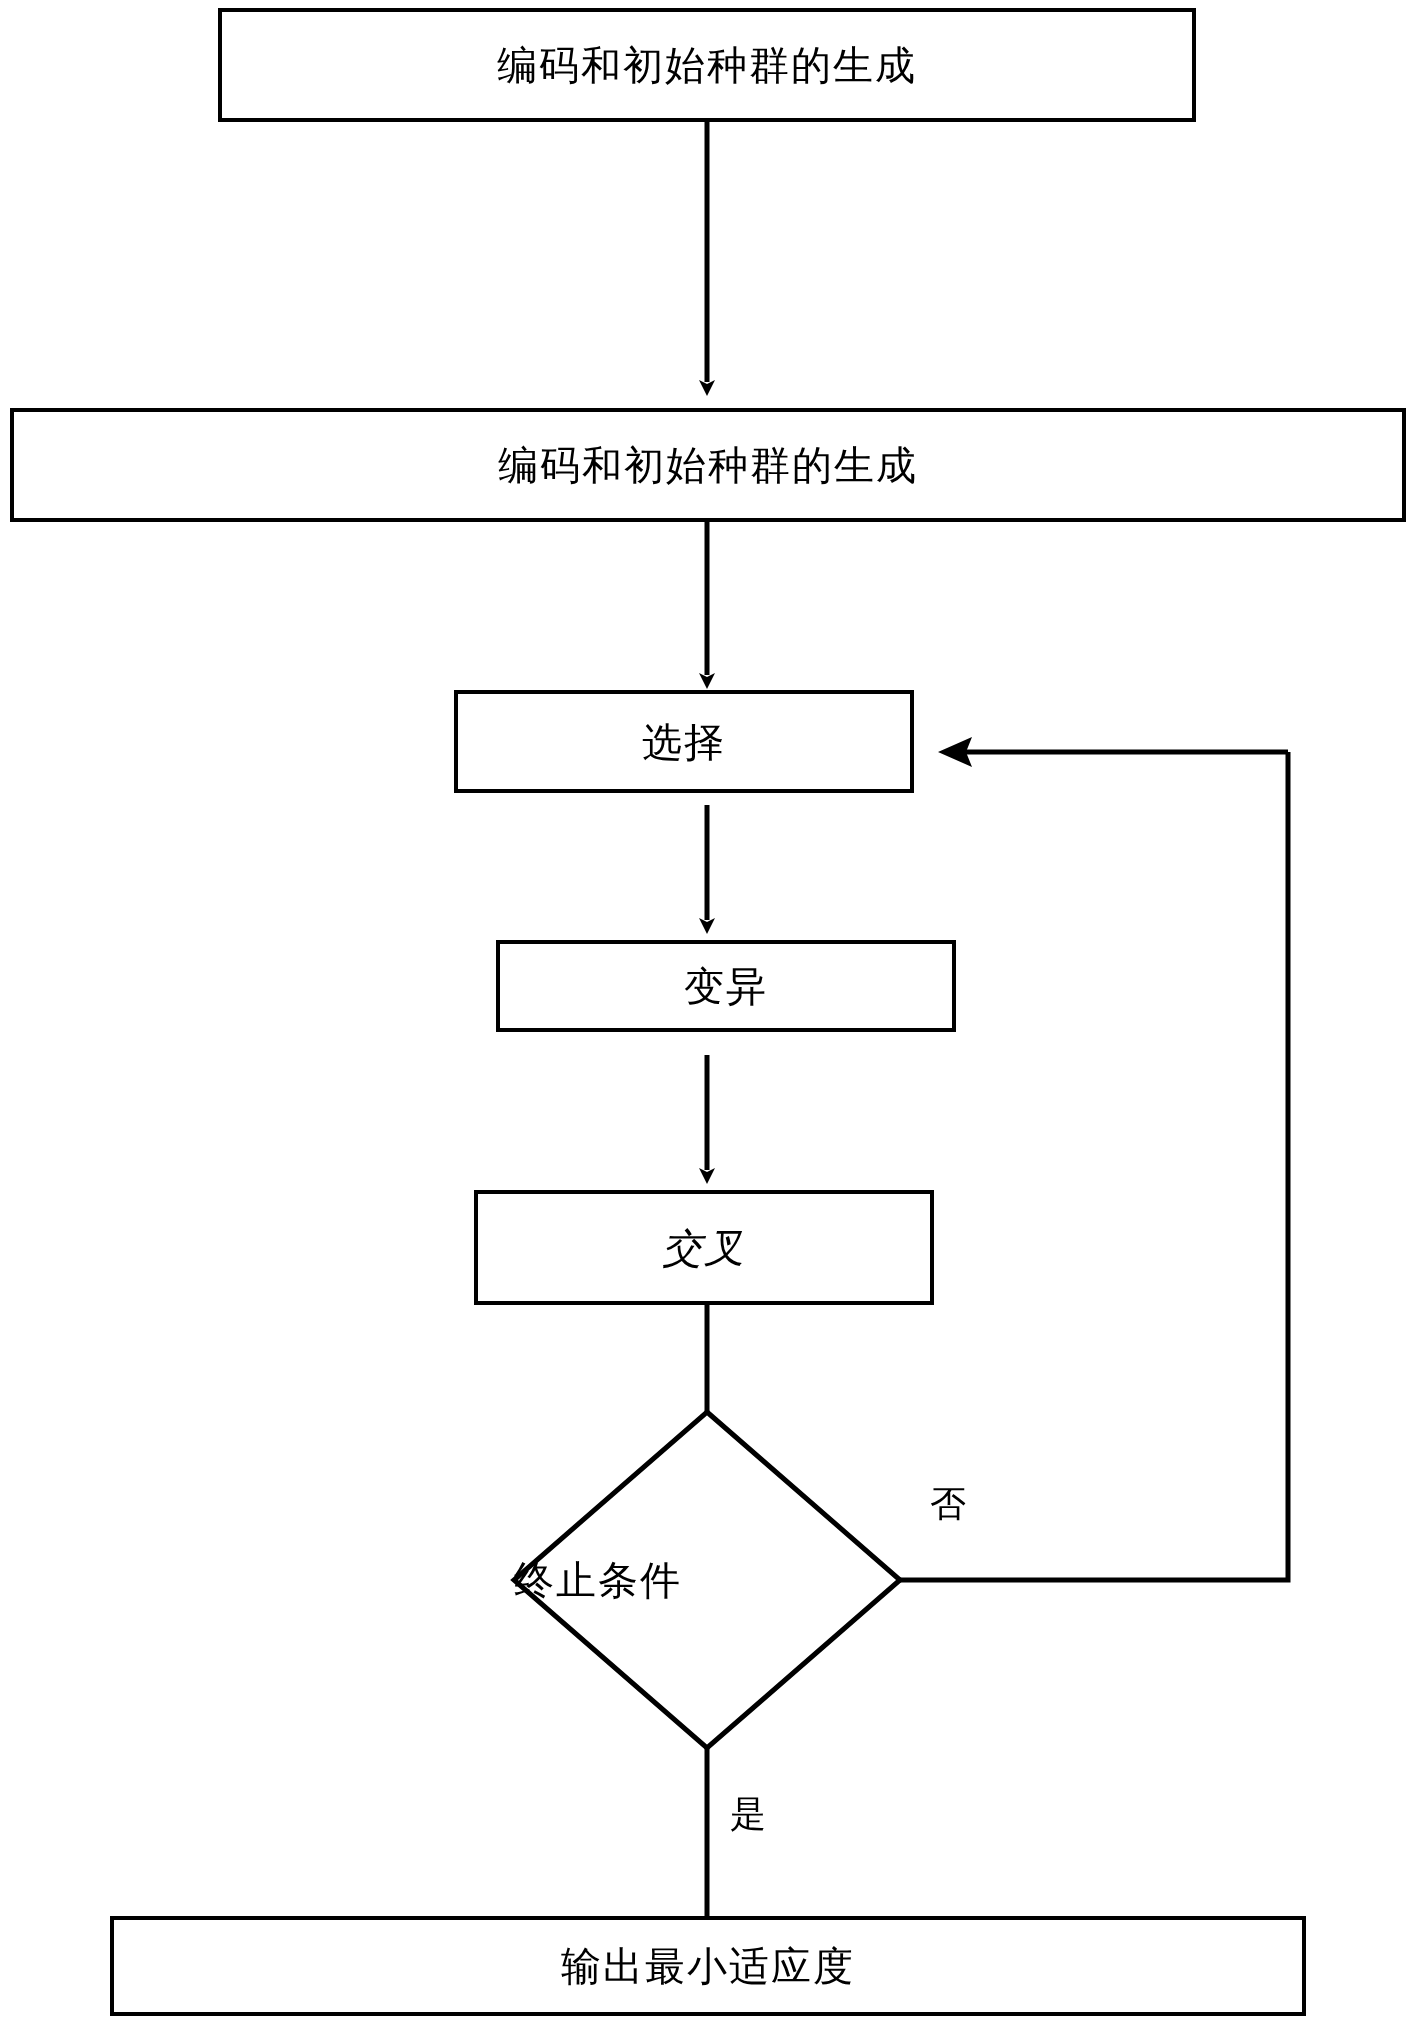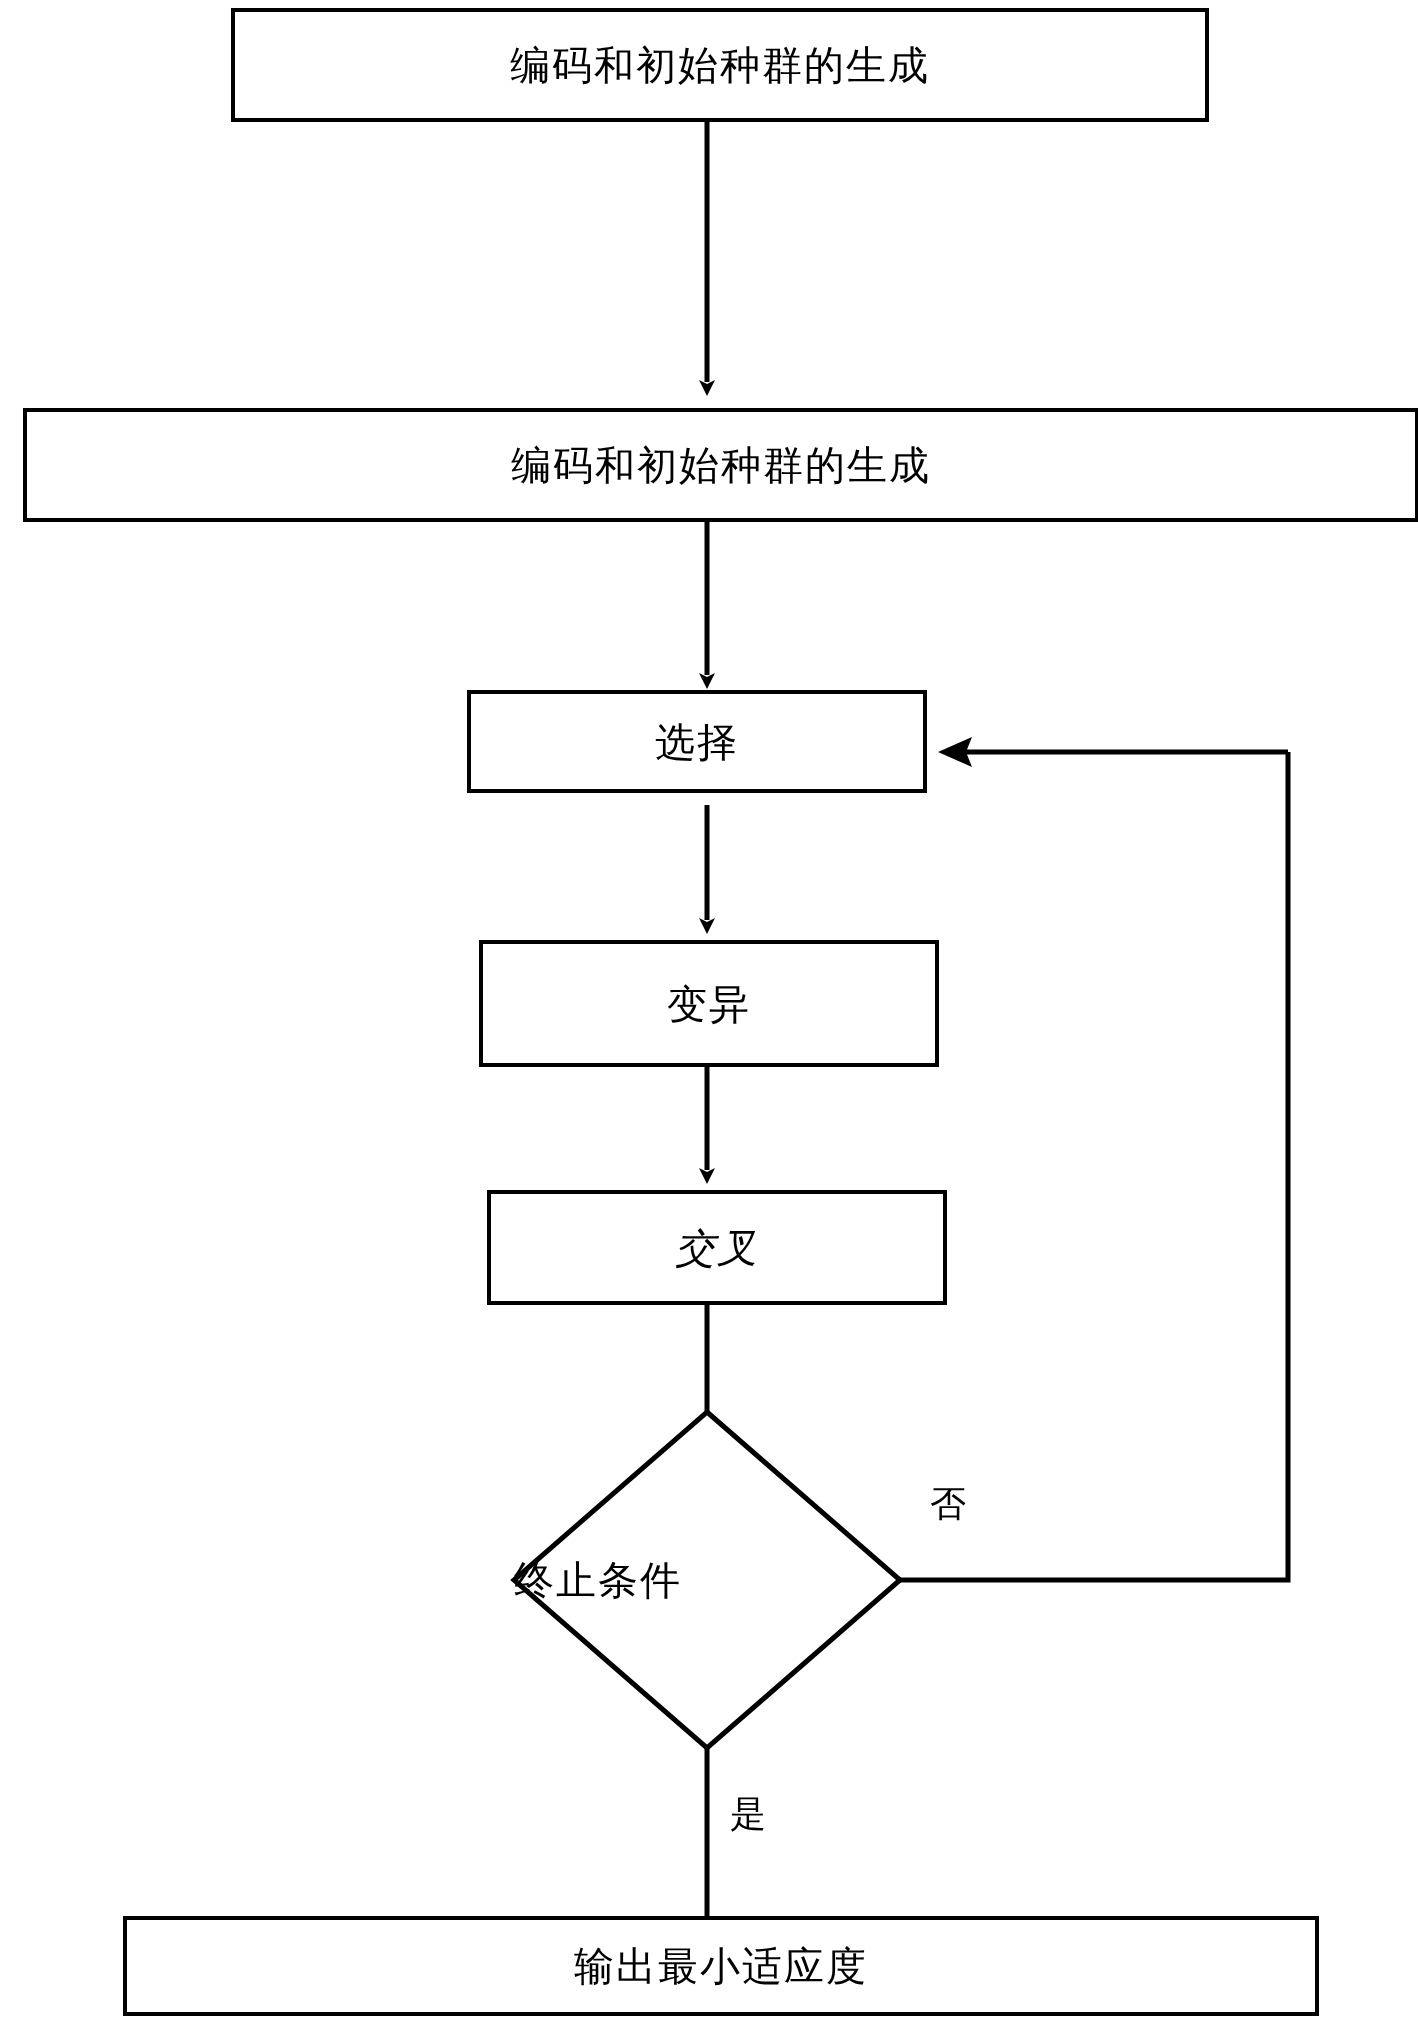--- a/index.html
+++ b/index.html
@@ -27,21 +27,20 @@
   }
   .node-box {
     position: absolute;
     box-sizing: border-box;
     border: 4px solid #000000;
     background: #ffffff;
     display: flex;
     align-items: center;
     justify-content: center;
     text-align: center;
-    margin-left: 13px;
   }
   .node-label {
     font-size: 40px;
     color: #000000;
     line-height: 1.1;
     letter-spacing: 2px;
     white-space: nowrap;
   }
   .diamond-label {
     position: absolute;
@@ -95,21 +94,21 @@
   </div>
 
   <div class="node-box" style="left:10px; top:408px; width:1396px; height:114px;">
     <span class="node-label">编码和初始种群的生成</span>
   </div>
 
   <div class="node-box" style="left:454px; top:690px; width:460px; height:103px;">
     <span class="node-label">选择</span>
   </div>
 
-  <div class="node-box" style="left:466px; top:940px; width:460px; height:127px;">
+  <div class="node-box" style="left:496px; top:940px; width:460px; height:92px;">
     <span class="node-label">变异</span>
   </div>
 
   <div class="node-box" style="left:474px; top:1190px; width:460px; height:115px;font-style:italic;">
     <span class="node-label">交叉</span>
   </div>
 
   <div class="diamond-label" style="left:514px; top:1540px; width:386px; height:80px;">
     <span class="node-label">终止条件</span>
   </div>

